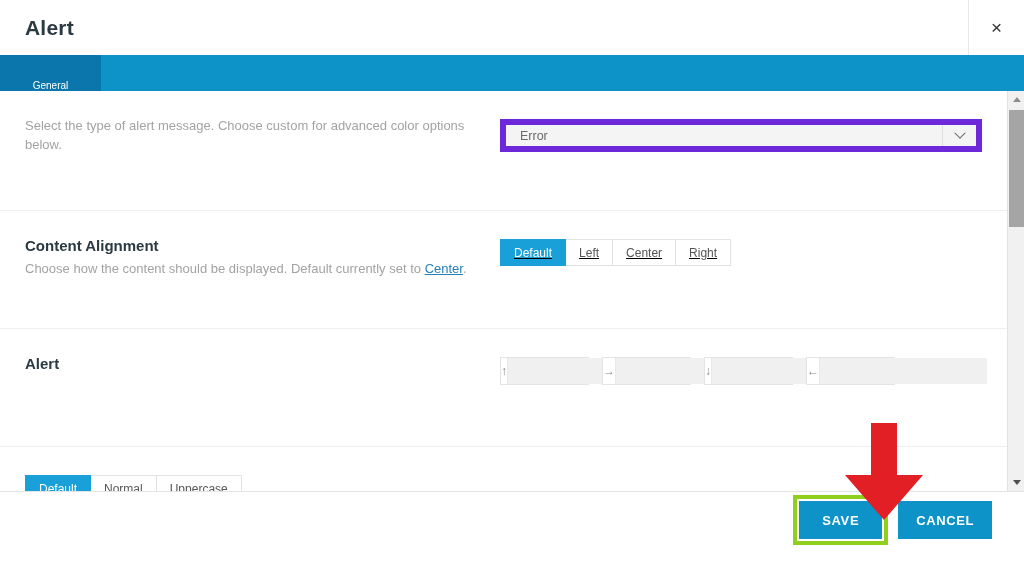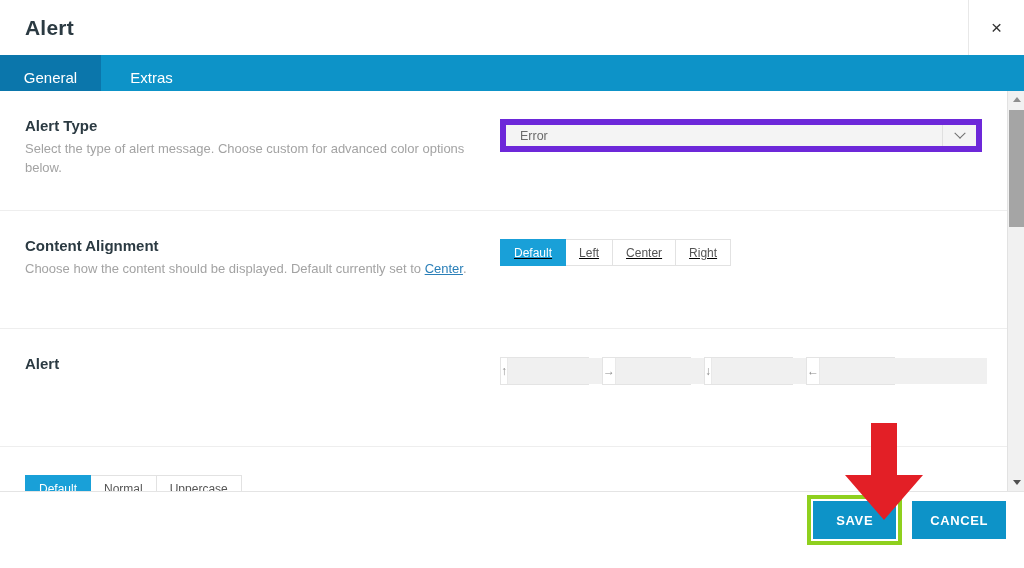--- a/index.html
+++ b/index.html
@@ -48,23 +48,23 @@
   
   .tabbar {
     height: 36px;
     background: #0d93c8;
     display: flex;
     position: relative;
     flex: 0 0 36px;
   }
   .tab {
     min-width: 101px;
-    padding: 14px 20px;
-    display: flex; align-items: flex-start; justify-content: center;
-    font-size: 15px;
+    padding: 0 20px;
+    display: flex; align-items: flex-end; justify-content: center;
+    font-size: 10px;
     color: #ffffff;
     cursor: pointer;
     position: relative;
   }
   .tab.active {
     background: #0b76ab;
   }
   .tab.active::after {
     content: "";
     position: absolute;
@@ -232,21 +232,21 @@
     background: #a5a5a5;
     cursor: pointer;
   }
 
   
   .modal-footer {
     height: 56px;
     flex: 0 0 56px;
     background: #ffffff;
     display: flex; align-items: center; justify-content: flex-end;
-    padding-right: 18px;
+    padding-right: 32px;
     gap: 10px;
     position: relative;
   }
   .footer-btn {
     height: 38px;
     min-width: 83px;
     padding: 0 18px;
     background: #0d93c8;
     color: #ffffff;
     border: 0;
@@ -284,31 +284,27 @@
     <div class="modal-title">Alert</div>
     <div class="close-cell">
       <span class="close-icon">×</span>
     </div>
   </div>
 
   <div class="tabbar">
     <div class="tab active">
       <span>General</span>
     </div>
-    <div class="tab">
-      <span>Extras</span>
-    </div>
   </div>
 
   <div class="modal-body">
     <div class="fields">
 
       <div class="field-row">
         <div class="field-label">
-          <div class="field-title">Alert Type</div>
           <div class="field-desc">Select the type of alert message. Choose custom for advanced color options below.</div>
         </div>
         <div class="field-control">
           <div class="select">
             <span class="select-value">Error</span>
             <span class="select-arrow">
                 <i class="chev"></i>
               </span>
           </div>
         </div>

